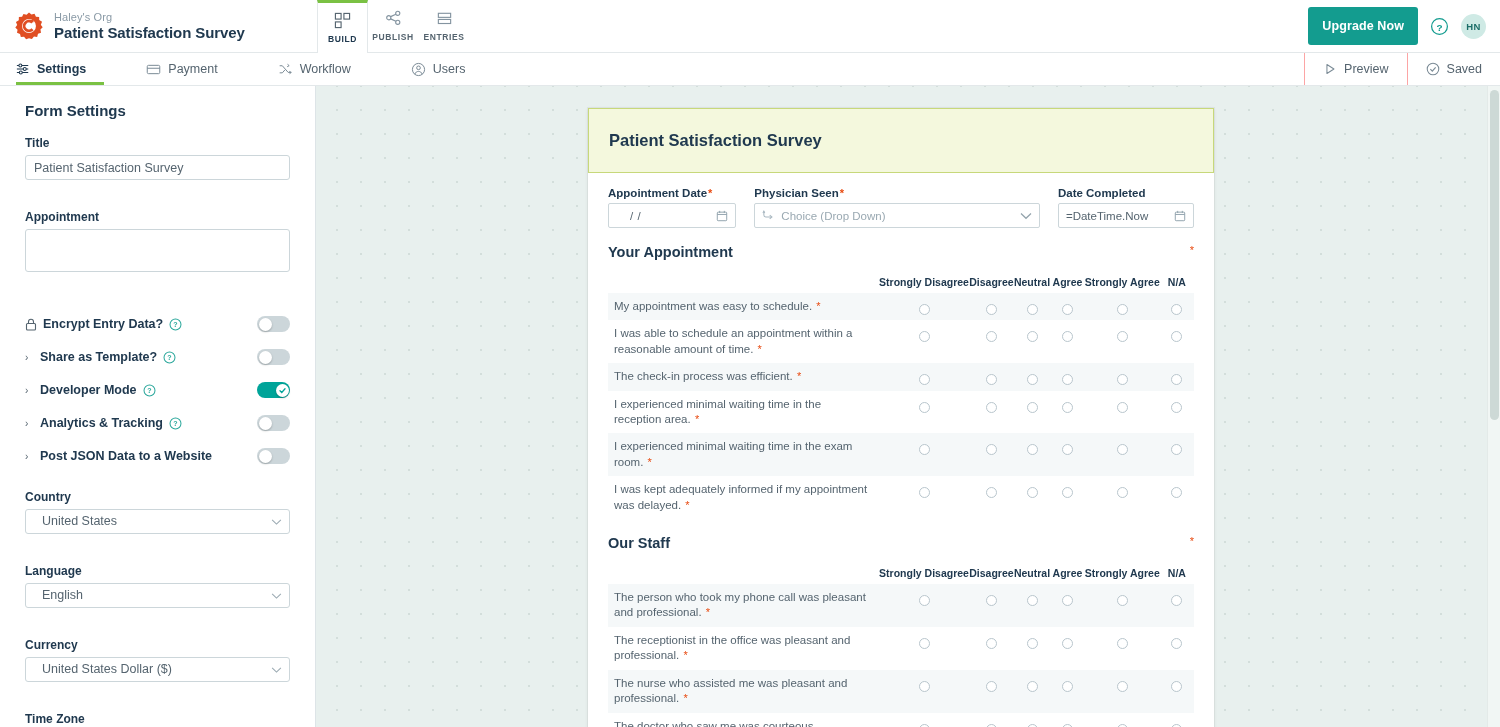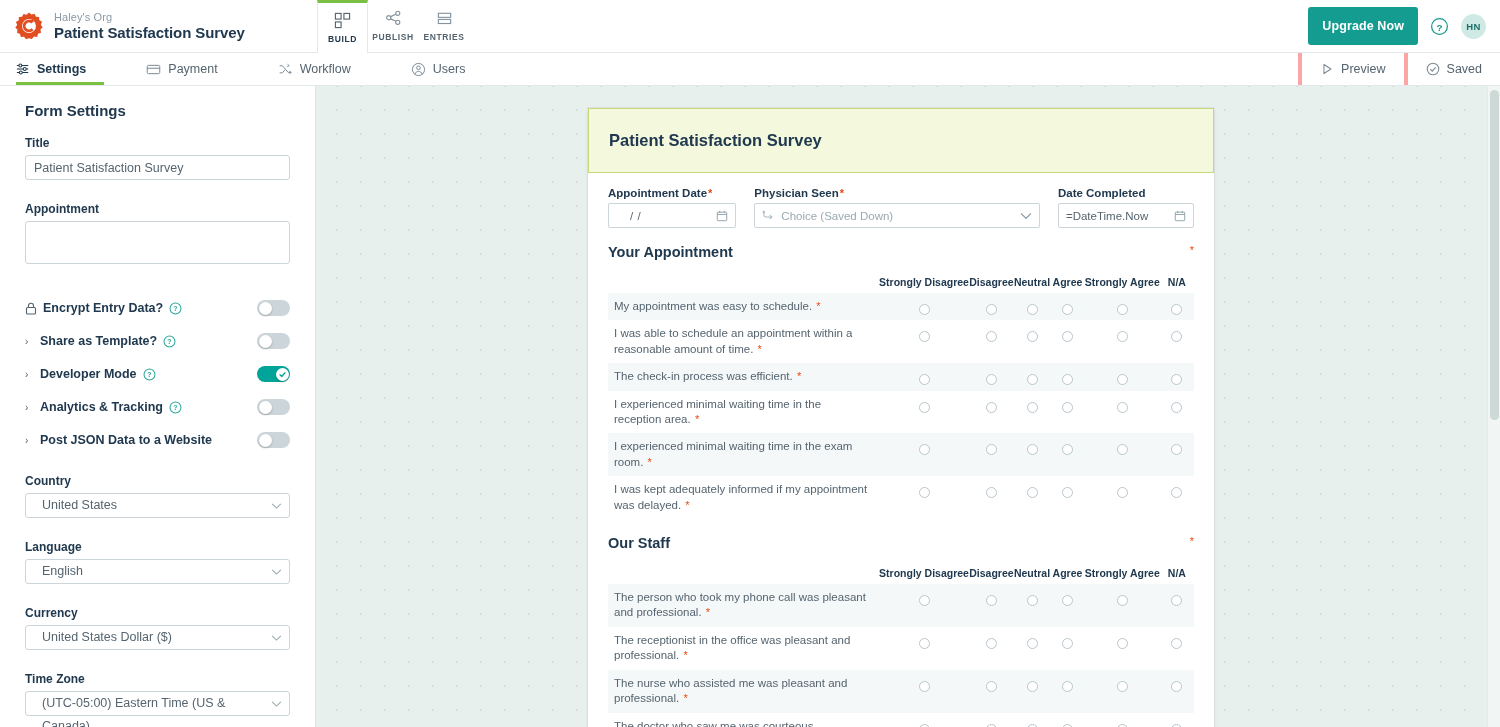--- a/index.html
+++ b/index.html
@@ -76,41 +76,41 @@
     padding: 0 30px; font-size: 12.5px; color: #55646f;
     cursor: pointer; position: relative; font-weight: normal;
   }
   .subtab:first-child { padding-left: 16px; }
   .subtab.active { color: #20394f; font-weight: bold; }
   .subtab.active::after {
     content: ""; position: absolute; left: 16px; right: 12px; bottom: 0;
     height: 3px; background: #7ac143;
   }
   .subbar-right { margin-left: auto; display: flex; align-items: stretch; }
-  .subbar-right .subtab { border-left: 4px solid #fca5a5; padding: 0 18px; gap: 7px; }
+  .subbar-right .subtab { border-left: 1px solid #fca5a5; padding: 0 18px; gap: 7px; }
 
   
   .body { display: flex; height: calc(727px - 53px - 33px); position: relative; }
 
   
   .sidebar {
     width: 316px; flex: 0 0 316px; background: #fff;
     border-right: 1px solid #dde4e7;
     padding: 16px 25px 0 25px; overflow: hidden;
   }
   .panel-title { font-size: 15px; font-weight: bold; color: #20394f; margin-bottom: 17px; }
   .field-label { font-size: 12px; font-weight: bold; color: #20394f; margin-bottom: 5px; }
   .text-input, .textarea, .select {
     width: 100%; border: 1px solid #ccd6da; border-radius: 3px;
     font-size: 12.5px; color: #55646f; background: #fff;
     font-family: "Liberation Sans", sans-serif;
   }
   .text-input { height: 25px; padding: 0 8px; }
   .textarea { height: 43px; padding: 5px 8px; resize: none; margin-bottom: 2px; }
-  .field-group { margin-bottom: 22px; }
+  .field-group { margin-bottom: 30px; }
   .select-wrap { position: relative; }
   .select { height: 25px; padding: 0 24px 0 16px; appearance: none; line-height: 23px; }
   .select-chev {
     position: absolute; right: 8px; top: 50%; transform: translateY(-50%);
     pointer-events: none;
   }
 
   .toggle-row {
     display: flex; align-items: center; height: 32px; gap: 6px;
   }
@@ -475,21 +475,21 @@
           <div class="cell" style="width:314px">
             <div class="cell-label">
               <span>Physician Seen</span><span class="req">*</span>
             </div>
             <div class="ctl">
               <svg width="13" height="13" viewBox="0 0 14 14" style="margin-right:6px">
                   <path d="M2 2.5v4c0 1.2 1 2 2 2h6" fill="none" stroke="#a9b8c1" stroke-width="1.1"></path>
                   <path d="M8.3 6.6l2.4 1.9-2.4 2" fill="none" stroke="#a9b8c1" stroke-width="1.1"></path>
                   <path d="M1 4.3l1-2 1 2" fill="none" stroke="#a9b8c1" stroke-width="1.1"></path>
                 </svg>
-              <span class="grow">Choice (Saved Down)</span>
+              <span class="grow">Choice (Drop Down)</span>
               <svg width="12" height="8" viewBox="0 0 12 8">
                   <path d="M1 1.5L6 6.3l5-4.8" fill="none" stroke="#93a3ac" stroke-width="1.2"></path>
                 </svg>
             </div>
           </div>
 
           <div class="cell" style="width:141px;padding-right:0">
             <div class="cell-label">Date Completed</div>
             <div class="ctl">
               <span class="grow dark">=DateTime.Now</span>

